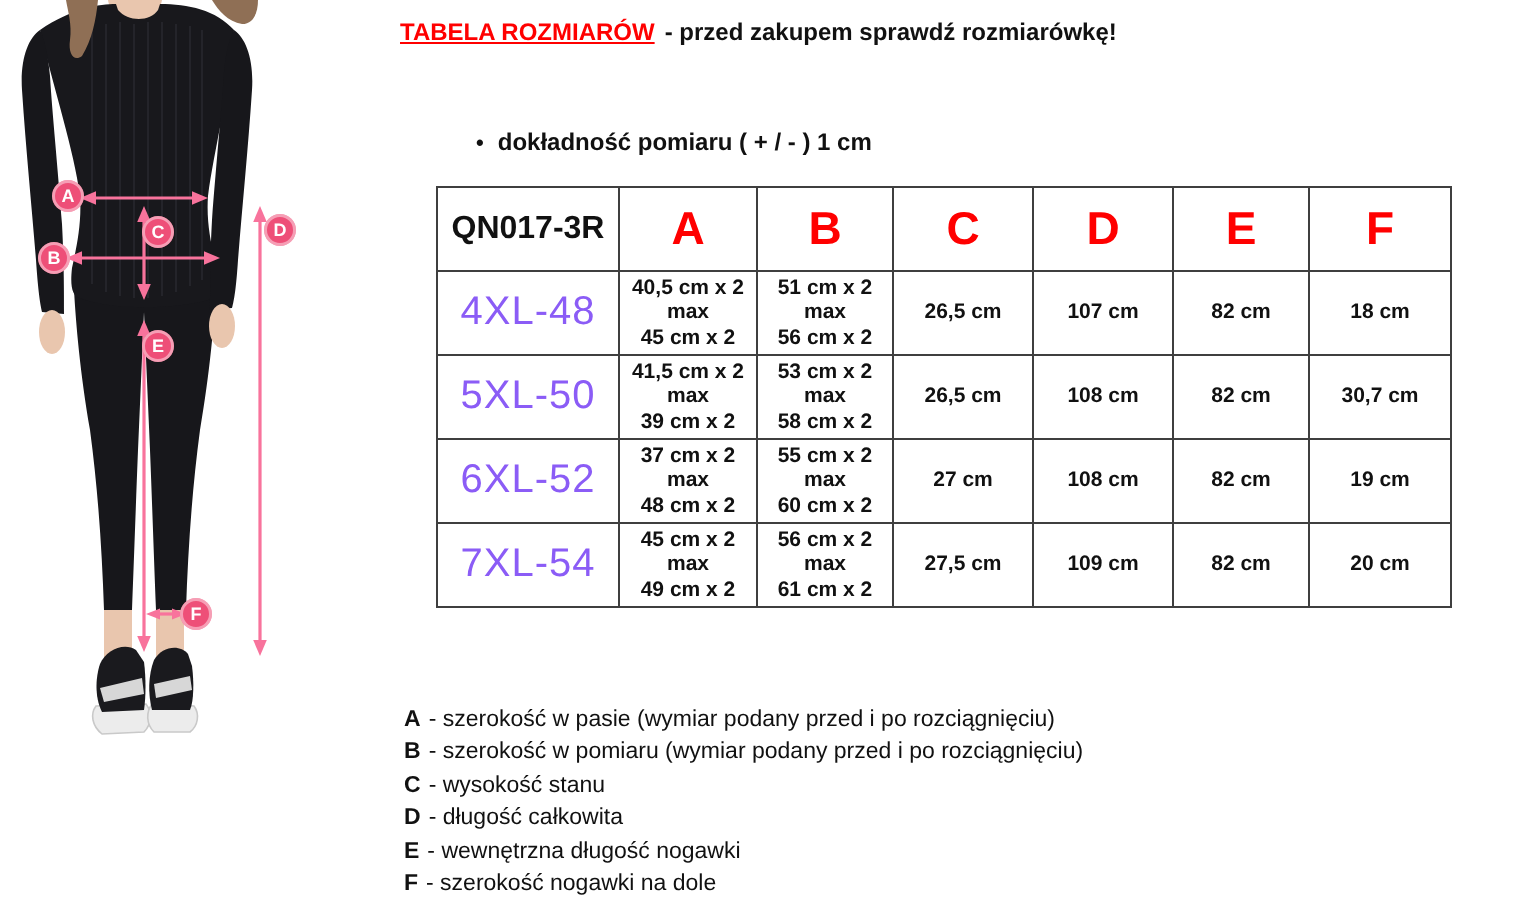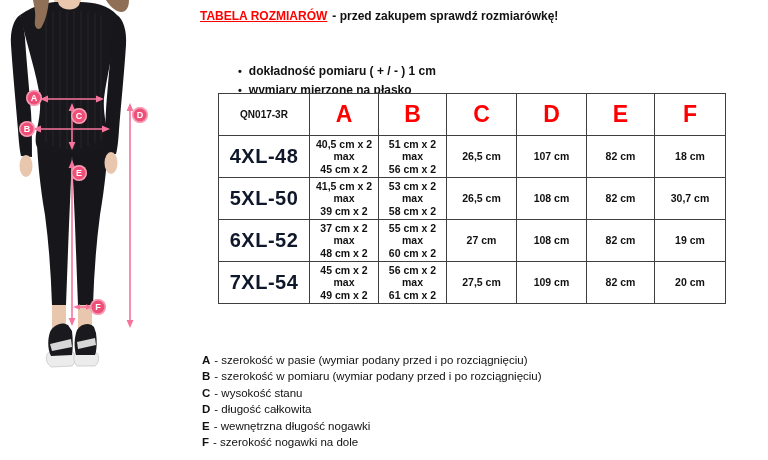--- a/index.html
+++ b/index.html
@@ -37,23 +37,23 @@
 
   
   table.sizes {
     position:absolute; left:218px; top:93px; width:507px;
     border-collapse:collapse; table-layout:fixed; background:#fff;
   }
   .sizes th, .sizes td {
     border:1px solid #3f3f3f; text-align:center; vertical-align:middle; padding:0;
   }
   .sizes tr { height:42px; }
-  th.code { font-size:10px; font-weight:bold; color:#111; }
+  th.code { font-size:16px; font-weight:bold; color:#111; }
   th.letter { font-size:23px; font-weight:bold; color:#ff0000; font-family:"Liberation Sans",sans-serif; }
-  td.size { font-size:20px; font-weight:bold; color:#0f172a; letter-spacing:0.5px; }
+  td.size { font-size:20px; font-weight:normal; color:#8b5cf6; letter-spacing:0.5px; }
   td.val { font-size:10.5px; font-weight:bold; color:#111; line-height:12.5px; }
   td.val span { display:block; }
 
   
   .legend { position:absolute; left:202px; top:352px; }
   .legend-item { font-size:11.5px; line-height:16.4px; white-space:nowrap; }
   .legend-item b { font-weight:bold; }
   .legend-item span { margin-left:4px; }
 </style>
 </head>
@@ -145,21 +145,20 @@
     <div class="marker m-e">E</div>
     <div class="marker m-f">F</div>
   </div>
 
   <div class="title">
     <span class="red">TABELA ROZMIARÓW</span><span class="rest">- przed zakupem sprawdź rozmiarówkę!</span>
   </div>
 
   <div class="notes">
     <div class="note"><span class="dot">•</span><span>dokładność pomiaru ( + / - ) 1 cm</span></div>
-    <div class="note"><span class="dot">•</span><span>wymiary mierzone na płasko</span></div>
   </div>
 
   <table class="sizes">
     <colgroup>
       <col style="width:91px">
         <col style="width:69px">
         <col style="width:68px">
       <col style="width:70px">
         <col style="width:70px">
         <col style="width:68px">

